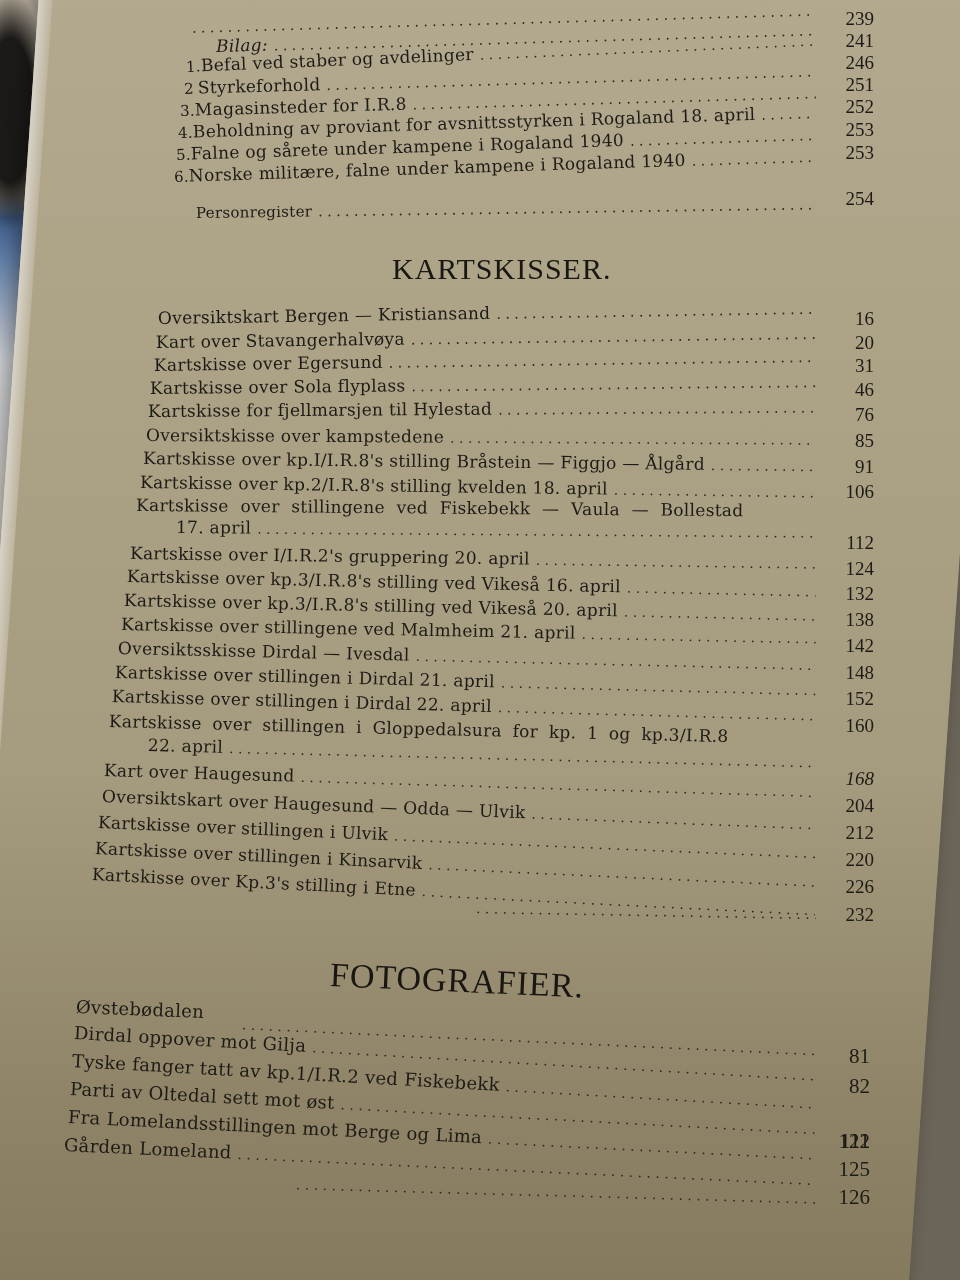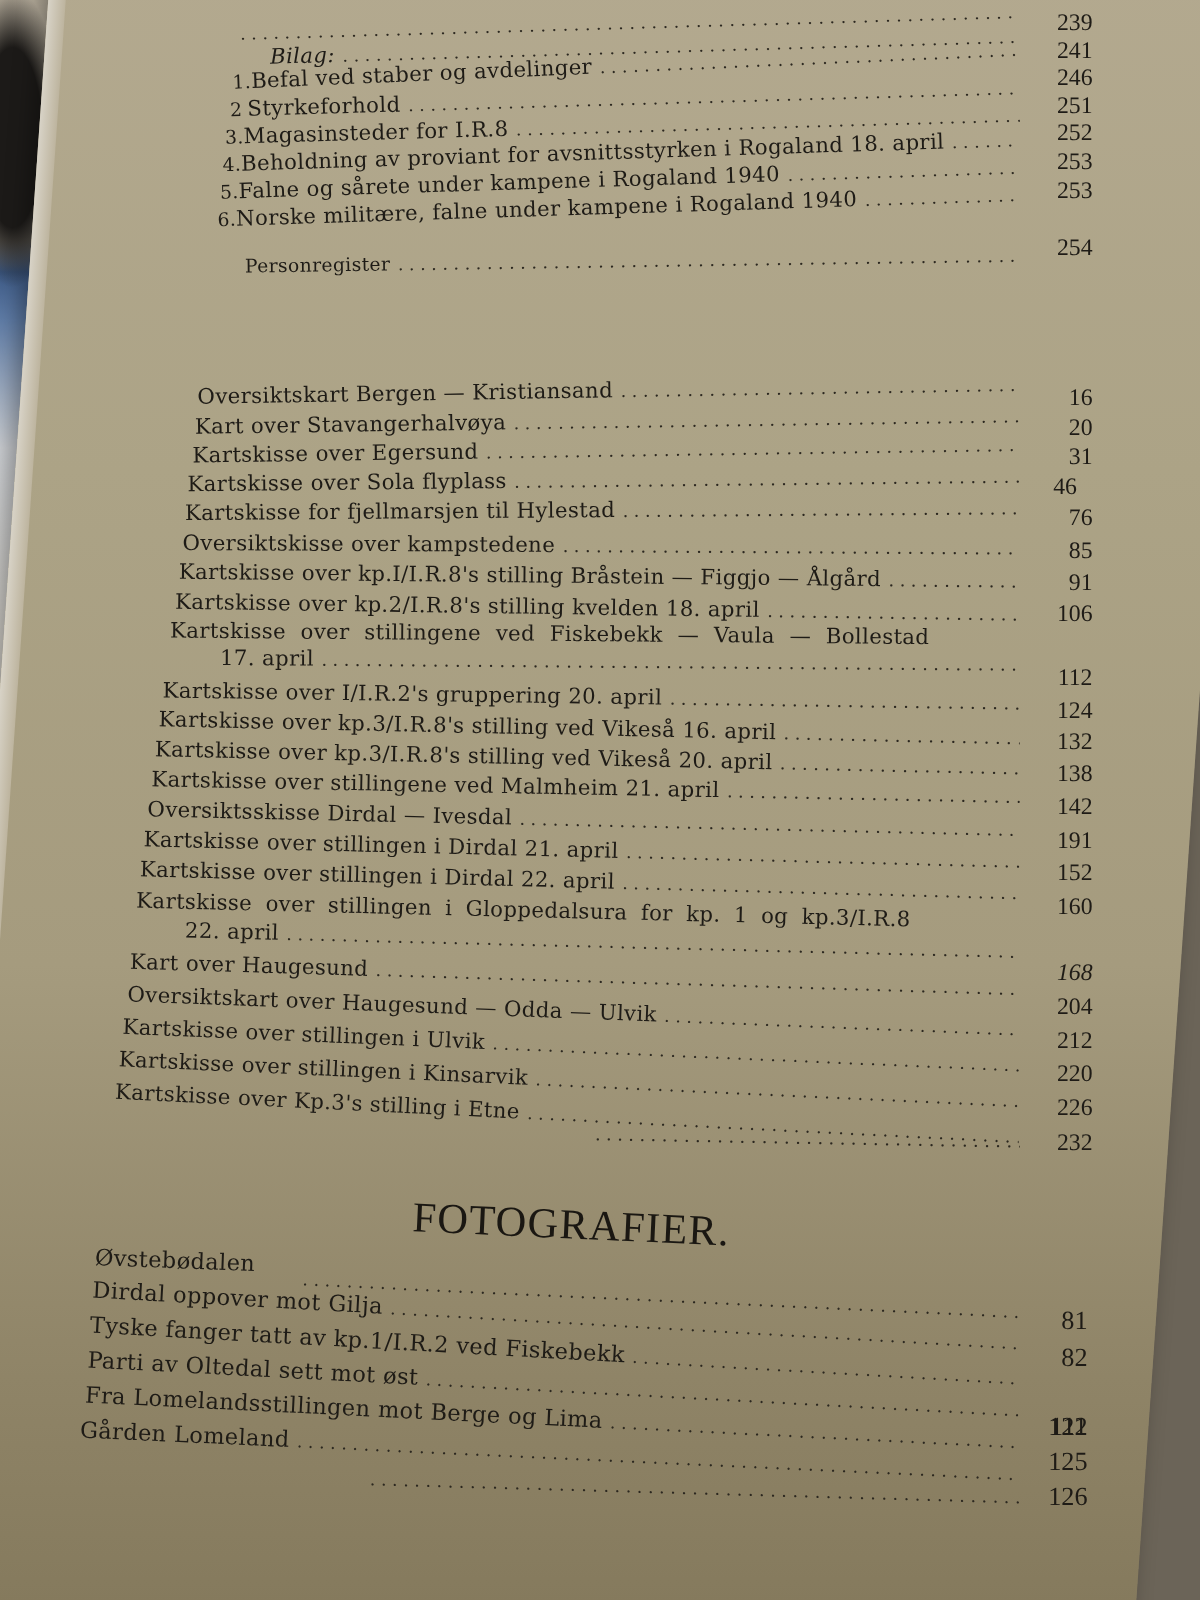--- a/index.html
+++ b/index.html
@@ -146,20 +146,21 @@
 
   <span class="page-num" style="left:830px; top:8px;">239</span>
   <span class="page-num" style="left:830px; top:30px;">241</span>
   <span class="page-num" style="left:830px; top:52px;">246</span>
   <span class="page-num" style="left:830px; top:74px;">251</span>
   <span class="page-num" style="left:830px; top:96px;">252</span>
   <span class="page-num" style="left:830px; top:119px;">253</span>
   <span class="page-num" style="left:830px; top:142px;">253</span>
   <span class="page-num" style="left:830px; top:188px;">254</span>
 
+  <div class="heading" style="left:392px; top:252px; font-size:30px;">KARTSKISSER.</div>
 
   <div class="line" style="left:158px; top:308px; width:664px; transform:rotate(-0.9deg);">
     <span class="label">Oversiktskart Bergen — Kristiansand</span>
       <span class="dots"></span>
   </div>
   <div class="line" style="left:156px; top:332px; width:666px; transform:rotate(-0.8deg);">
     <span class="label">Kart over Stavangerhalvøya</span>
       <span class="dots"></span>
   </div>
   <div class="line" style="left:154px; top:355px; width:668px; transform:rotate(-0.8deg);">
@@ -248,31 +249,31 @@
     <span class="label">Kartskisse over Kp.3's stilling i Etne</span>
       <span class="dots"></span>
   </div>
   <div class="line" style="left:470px; top:900px; width:352px; transform:rotate(1deg);">
     <span class="dots"></span>
   </div>
 
   <span class="page-num" style="left:830px; top:308px;">16</span>
   <span class="page-num" style="left:830px; top:332px;">20</span>
   <span class="page-num" style="left:830px; top:355px;text-align:right;">31</span>
-  <span class="page-num" style="left:830px; top:379px;text-align:center;">46</span>
+  <span class="page-num" style="left:830px; top:379px;">46</span>
   <span class="page-num" style="left:830px; top:404px;">76</span>
   <span class="page-num" style="left:830px; top:430px;">85</span>
   <span class="page-num" style="left:830px; top:456px;">91</span>
   <span class="page-num" style="left:830px; top:481px;">106</span>
   <span class="page-num" style="left:830px; top:532px;">112</span>
   <span class="page-num" style="left:830px; top:558px;">124</span>
   <span class="page-num" style="left:830px; top:583px;">132</span>
   <span class="page-num" style="left:830px; top:609px;">138</span>
   <span class="page-num" style="left:830px; top:635px;">142</span>
-  <span class="page-num" style="left:830px; top:662px;">191</span>
+  <span class="page-num" style="left:830px; top:662px;">148</span>
   <span class="page-num" style="left:830px; top:688px;">152</span>
   <span class="page-num" style="left:830px; top:715px;">160</span>
   <span class="page-num" style="left:830px; top:768px;font-style:italic;">168</span>
   <span class="page-num" style="left:830px; top:795px;">204</span>
   <span class="page-num" style="left:830px; top:822px;">212</span>
   <span class="page-num" style="left:830px; top:849px;">220</span>
   <span class="page-num" style="left:830px; top:876px;">226</span>
   <span class="page-num" style="left:830px; top:904px;">232</span>
 
   <div class="heading" style="left:330px; top:956px; font-size:34px; transform:rotate(2.6deg); transform-origin:left center;">FOTOGRAFIER.</div>

